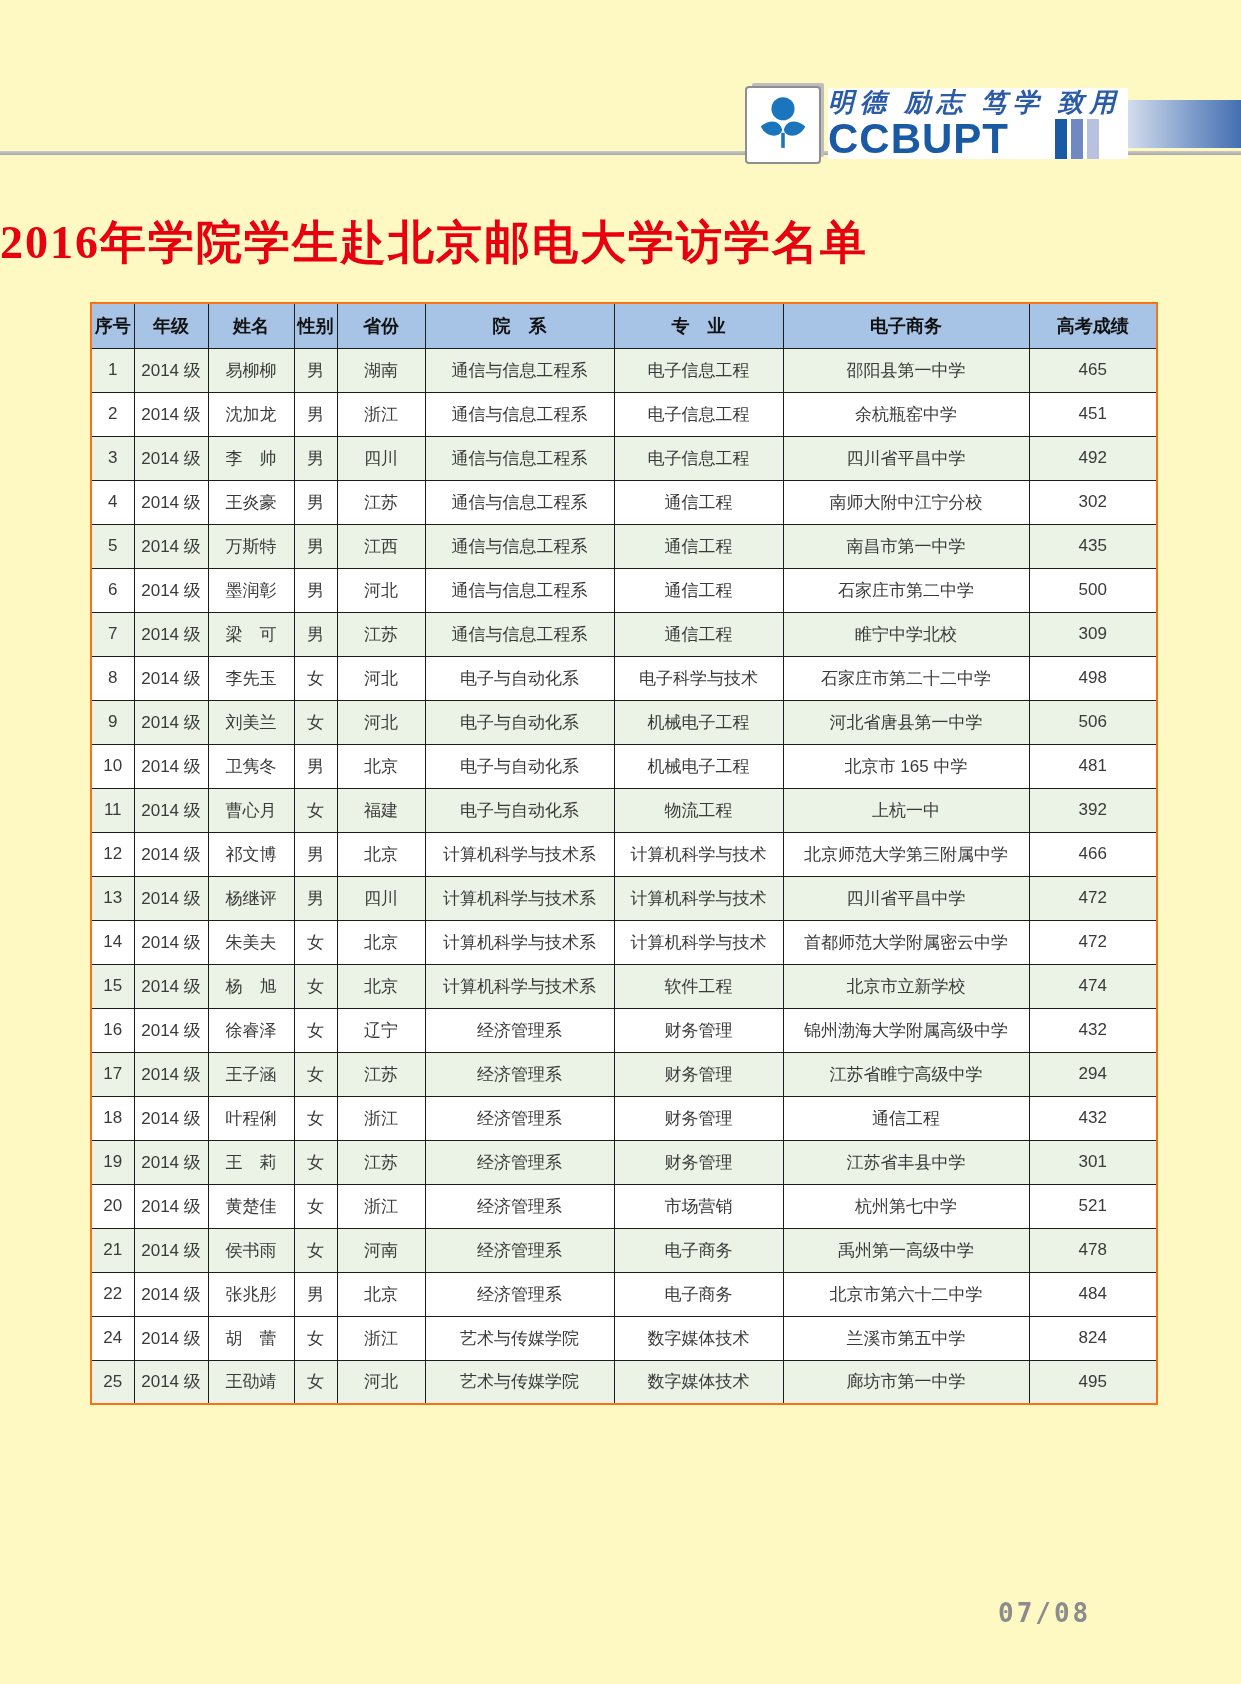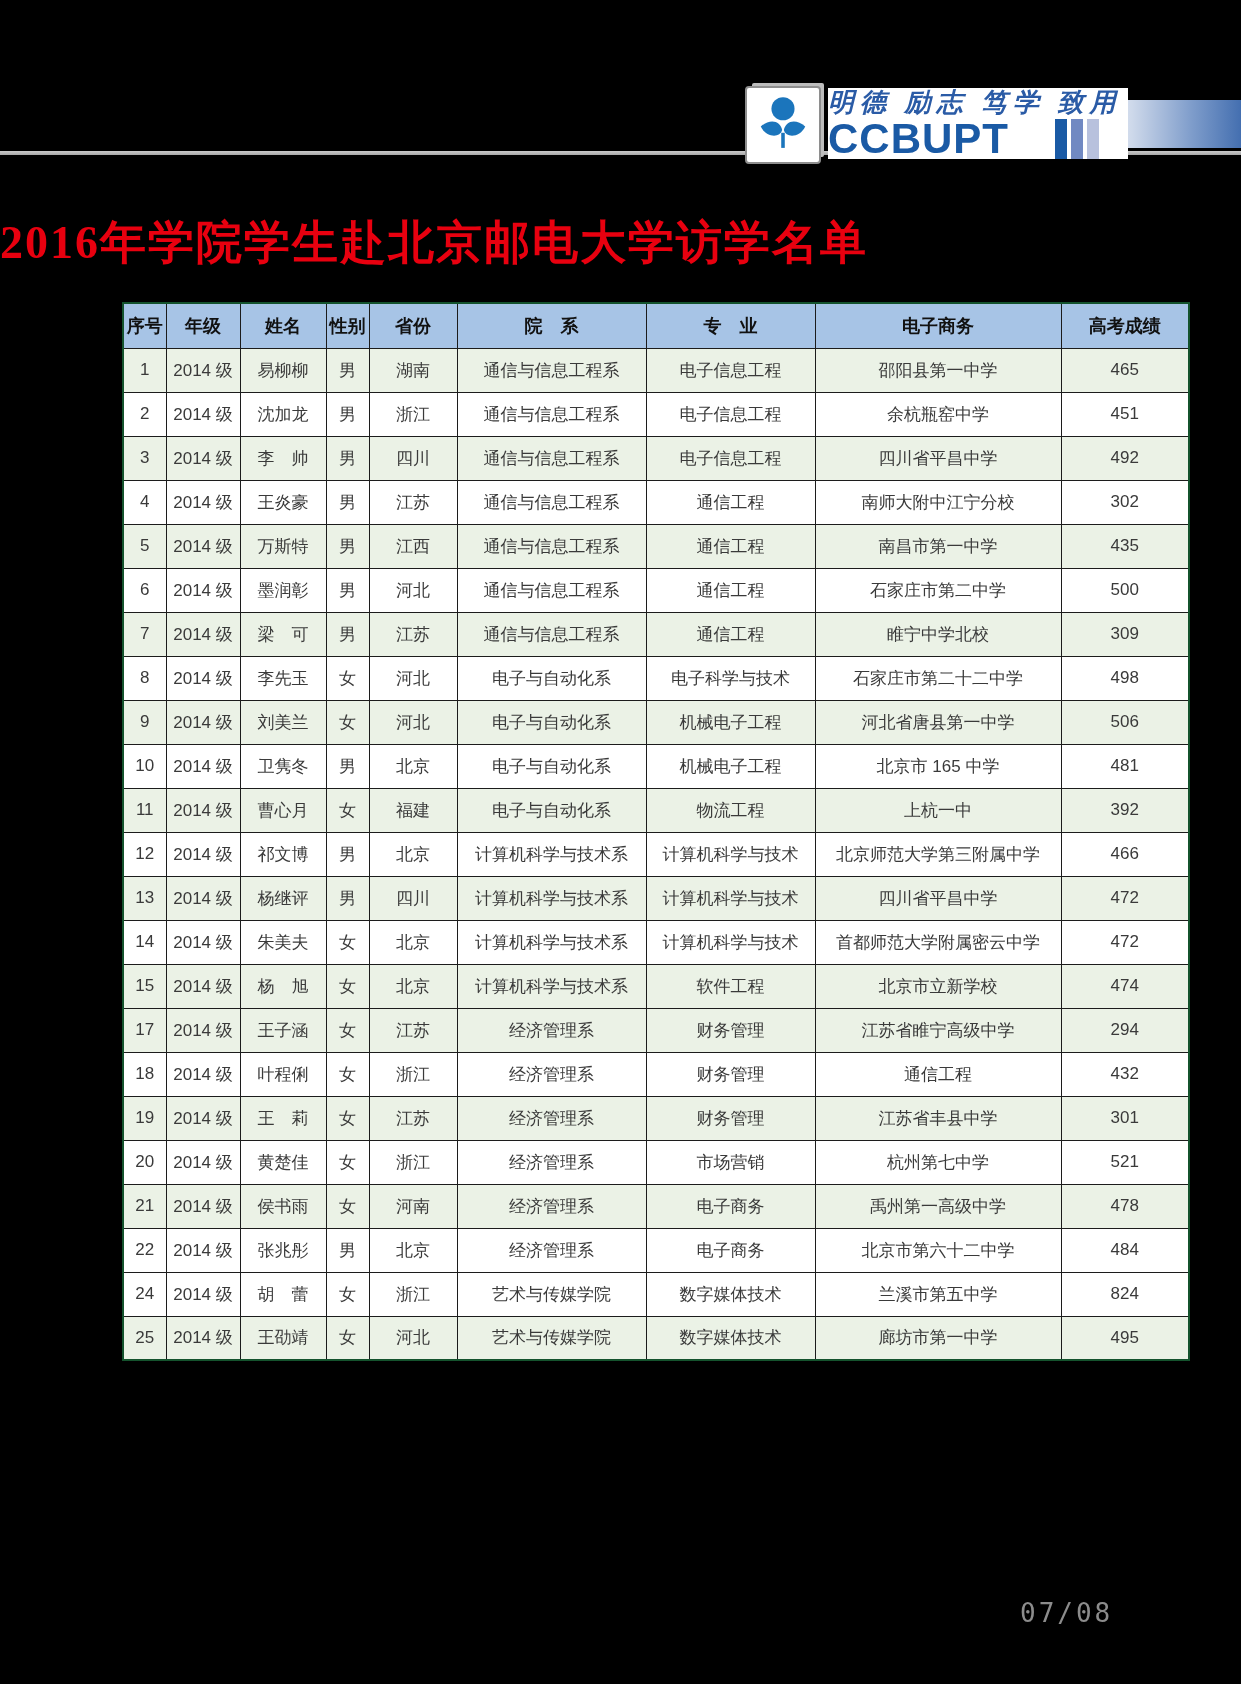--- a/index.html
+++ b/index.html
@@ -1,17 +1,17 @@
 <!DOCTYPE html>
 <html><head>
 <meta charset="utf-8">
 <style>
   html,body { margin:0; padding:0; background:#ffffff; }
   .page {
-    position:relative; width:1241px; height:1684px; background:#000000;
+    position:relative; width:1241px; height:1684px; background:#fef9c3;
     font-family:"Liberation Sans", sans-serif; overflow:hidden;
   }
 
   
   .header-rule {
     position:absolute; left:0; top:151px; width:1241px; height:4px;
     background:linear-gradient(#c9c9c9,#a8a8a8); z-index:1;
   }
   .logo-box {
     position:absolute; left:745px; top:86px; width:72px; height:74px;
@@ -47,38 +47,37 @@
   .page-title {
     position:absolute; left:0; top:212px; width:1160px; 
     color:#e8000f; font-size:46px; font-weight:900; letter-spacing:2px;
     font-family:"Liberation Serif", serif;
   }
 
   
   .table-wrap { position:absolute; left:90px; top:302px; }
   table.roster {
     border-collapse:collapse; table-layout:fixed; width:1066px;
-    border:2px solid #14532d;
-    margin-left:32px;
+    border:2px solid #f97316;
   }
   table.roster th, table.roster td {
     border:1px solid #1c1c1c; text-align:center; vertical-align:middle;
     overflow:hidden; white-space:nowrap; padding:0 2px; box-sizing:border-box;
   }
   table.roster th {
     height:45px; background:#a7c4e6; color:#111; font-size:18px; font-weight:bold;
   }
   table.roster td { height:44px; color:#3a3a3a; font-size:17px; font-weight:normal; }
   tr.green td { background:#ebf2e6; }
   tr.white td { background:#ffffff; }
 
   
   .page-number {
-    position:absolute; left:1020px; top:1598px; color:#8c8c8c;
-    font-size:26px; letter-spacing:3px; font-family:"DejaVu Sans Mono", monospace;
+    position:absolute; left:998px; top:1598px; color:#8c8c8c;
+    font-size:26px; letter-spacing:3px; font-family:"DejaVu Sans Mono", monospace;font-weight:bold;
   }
 </style>
 </head>
 <body>
 
 <div class="page">
 
   <div class="header-rule"></div>
 
   <div class="logo-box">
@@ -293,20 +292,31 @@
             <td>15</td>
             <td>2014 级</td>
             <td>杨　旭</td>
             <td>女</td>
             <td>北京</td>
             <td>计算机科学与技术系</td>
             <td>软件工程</td>
             <td>北京市立新学校</td>
             <td>474</td>
           </tr>
+          <tr class="white">
+            <td>16</td>
+            <td>2014 级</td>
+            <td>徐睿泽</td>
+            <td>女</td>
+            <td>辽宁</td>
+            <td>经济管理系</td>
+            <td>财务管理</td>
+            <td>锦州渤海大学附属高级中学</td>
+            <td>432</td>
+          </tr>
           <tr class="green">
             <td>17</td>
             <td>2014 级</td>
             <td>王子涵</td>
             <td>女</td>
             <td>江苏</td>
             <td>经济管理系</td>
             <td>财务管理</td>
             <td>江苏省睢宁高级中学</td>
             <td>294</td>

